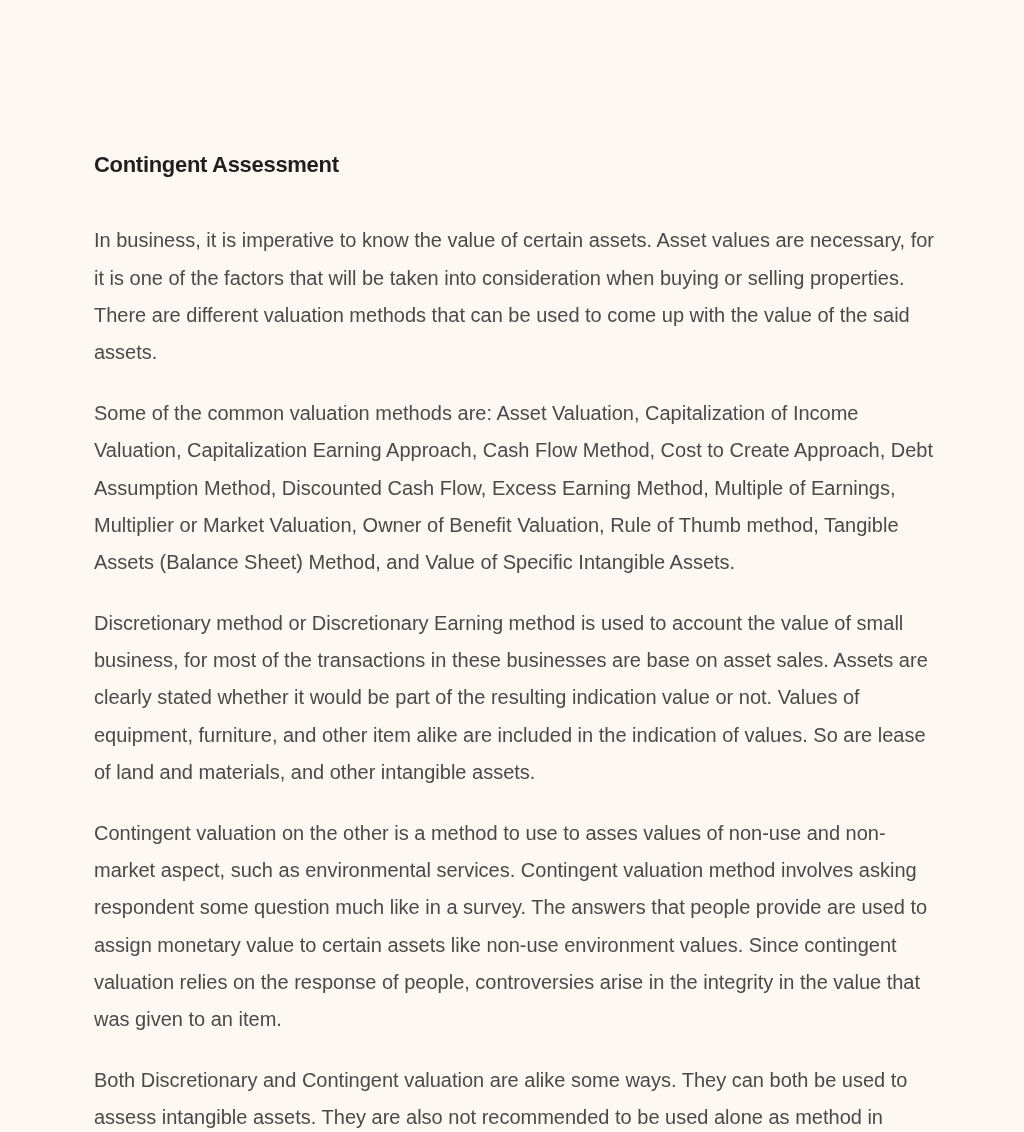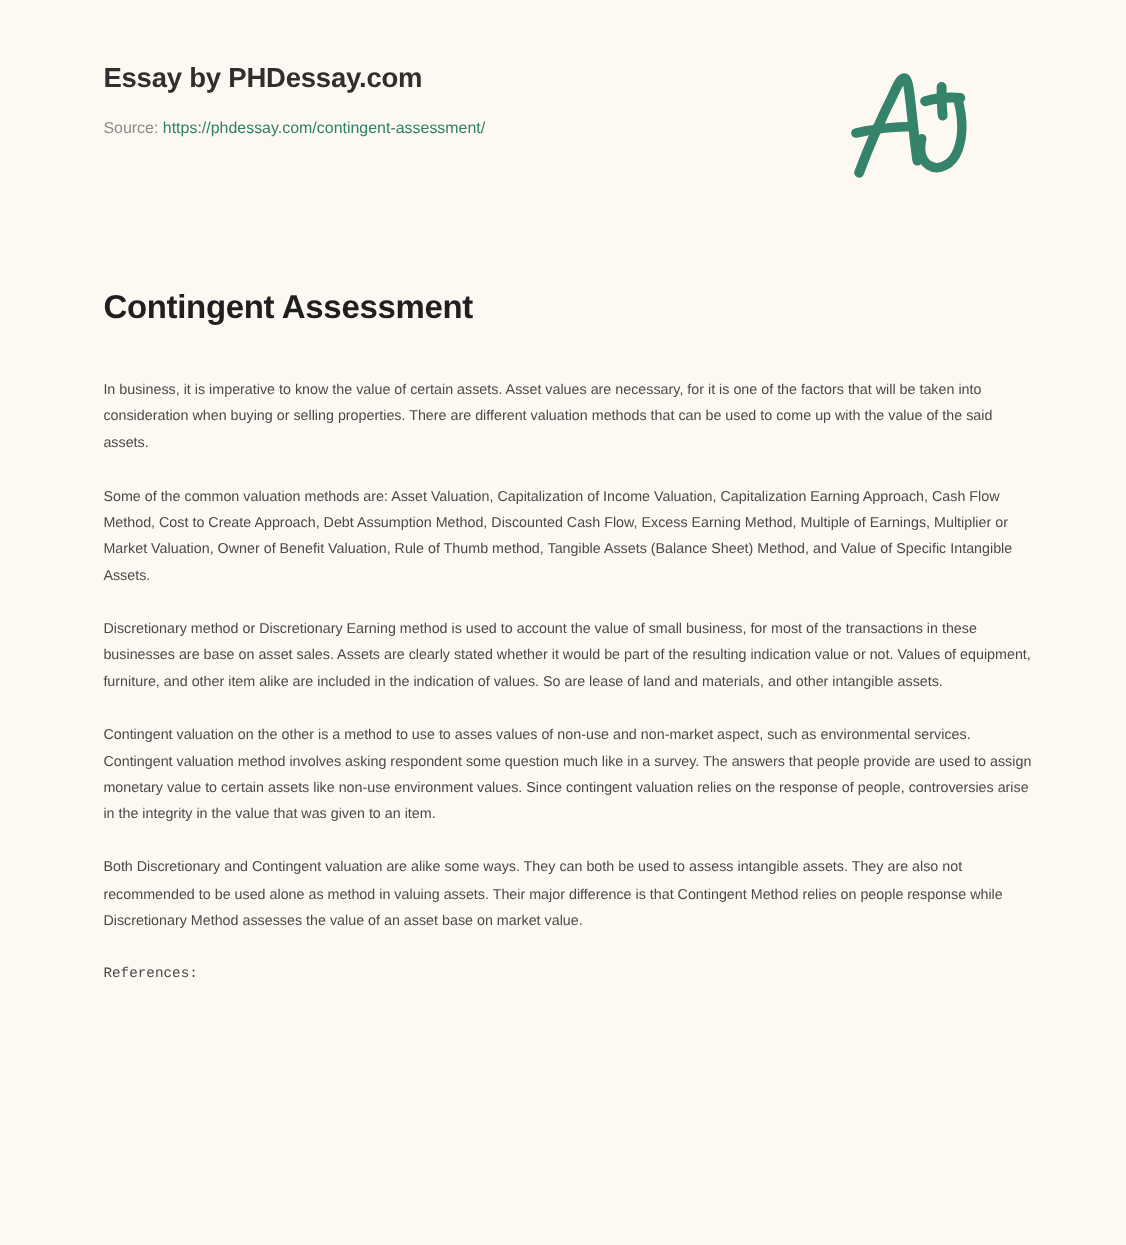--- a/index.html
+++ b/index.html
@@ -56,72 +56,50 @@
     position: absolute;
     top: 4px;
     right: 60px;
     width: 118px;
     height: 104px;
   }
   .logo svg { display: block; width: 100%; height: 100%; }
 
   
   .doc-title {
-    font-size: 30px;
+    font-size: 22px;
     font-weight: bold;
     color: #1f1f1f;
     letter-spacing: -0.3px;
     margin: 96px 0 0 0;
     line-height: 1.2;
   }
 
   
   .article {
     margin-top: 44px;
     max-width: 852px;
   }
   .article p {
-    font-size: 13px;
+    font-size: 20px;
     line-height: 1.86;
     color: #4a4a4a;
     margin: 0 0 24px 0;
     word-break: break-word;
   }
   .article p.ref-head {
     margin-bottom: 24px;
     font-family: Liberation Mono, monospace;
   }
 </style>
 </head>
 <body>
 
 <div class="page">
 
-  <div class="header">
-
-    <div class="brand-line">Essay by PHDessay.com</div>
-
-    <div class="source-line">
-      <span>Source:</span>
-      <a class="source-url" href="#">https://phdessay.com/contingent-assessment/</a>
-    </div>
-
-    <div class="logo">
-      <svg viewBox="0 0 118 104" xmlns="http://www.w3.org/2000/svg">
-        <g fill="none" stroke="#34836a" stroke-linecap="round" stroke-linejoin="round">
-          <path d="M13 97 C20 78, 34 46, 45 24 C48 17, 51 11, 54 11 C57 11, 58 19, 59 27 C62 52, 64 74, 66 86" stroke-width="9"></path>
-          <path d="M10 61 C23 58, 45 55, 62 55" stroke-width="8.5"></path>
-          <path d="M73 32 C83 29, 95 28, 105 29" stroke-width="9"></path>
-          <path d="M88 19 C88 27, 88 37, 89 45" stroke-width="9"></path>
-          <path d="M103 31 C107 46, 108 62, 103 76 C98 90, 85 96, 76 90 C69 85, 68 75, 70 66" stroke-width="8.5"></path>
-        </g>
-      </svg>
-    </div>
-
-  </div>
 
   <h1 class="doc-title">Contingent Assessment</h1>
 
   <div class="article">
     <p>In business, it is imperative to know the value of certain assets. Asset values are necessary, for it is one of the factors that will be taken into consideration when buying or selling properties. There are different valuation methods that can be used to come up with the value of the said assets.</p>
     <p>Some of the common valuation methods are: Asset Valuation, Capitalization of Income Valuation, Capitalization Earning Approach, Cash Flow Method, Cost to Create Approach, Debt Assumption Method, Discounted Cash Flow, Excess Earning Method, Multiple of Earnings, Multiplier or Market Valuation, Owner of Benefit Valuation, Rule of Thumb method, Tangible Assets (Balance Sheet) Method, and Value of Specific Intangible Assets.</p>
     <p>Discretionary method or Discretionary Earning method is used to account the value of small business, for most of the transactions in these businesses are base on asset sales. Assets are clearly stated whether it would be part of the resulting indication value or not. Values of equipment, furniture, and other item alike are included in the indication of values. So are lease of land and materials, and other intangible assets.</p>
     <p>Contingent valuation on the other is a method to use to asses values of non-use and non-market aspect, such as environmental services. Contingent valuation method involves asking respondent some question much like in a survey. The answers that people provide are used to assign monetary value to certain assets like non-use environment values. Since contingent valuation relies on the response of people, controversies arise in the integrity in the value that was given to an item.</p>
     <p>Both Discretionary and Contingent valuation are alike some ways. They can both be used to assess intangible assets. They are also not recommended to be used alone as method in valuing assets. Their major difference is that Contingent Method relies on people response while Discretionary Method assesses the value of an asset base on market value.</p>
 

